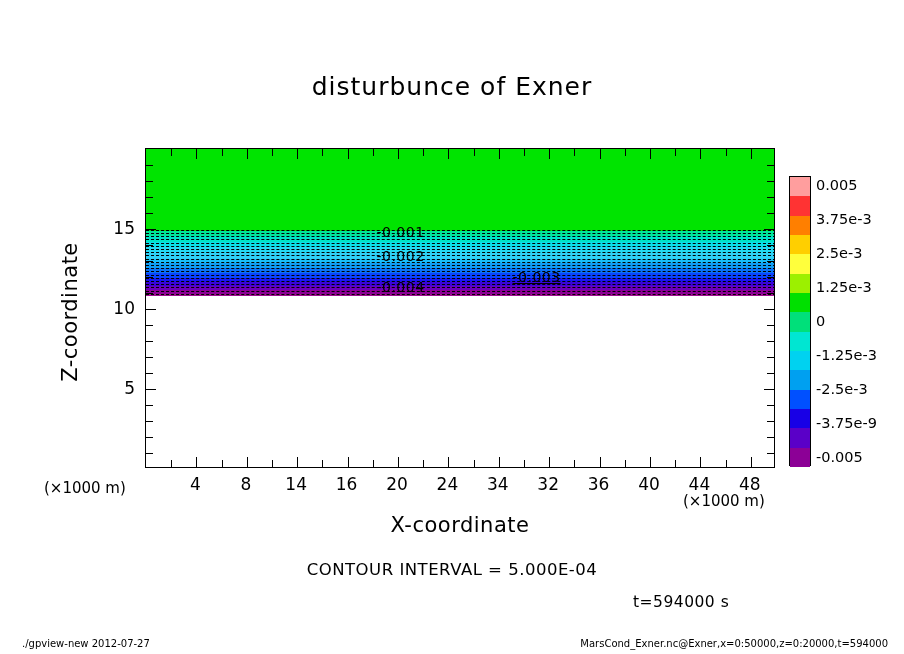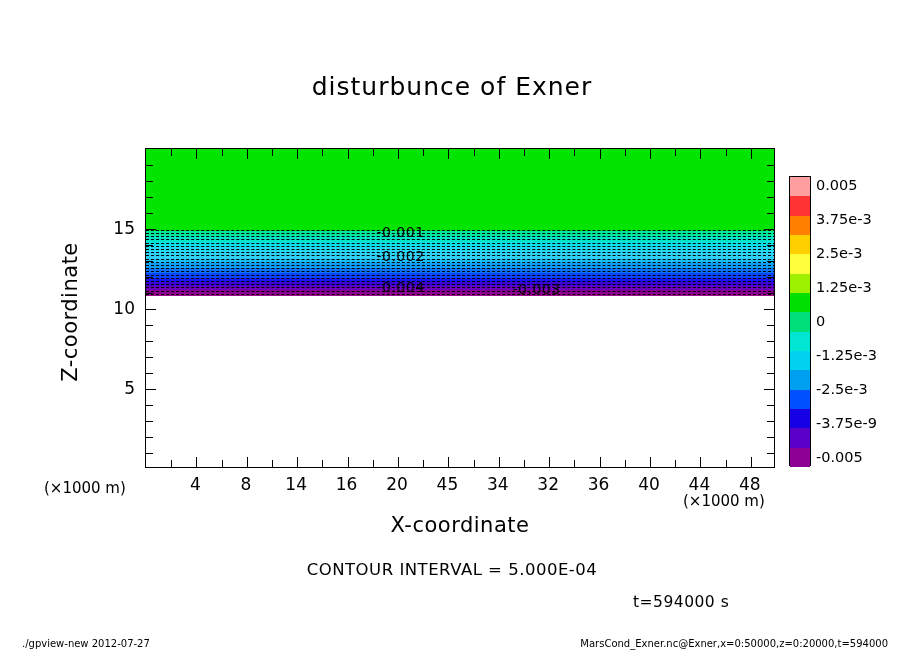--- a/index.html
+++ b/index.html
@@ -273,32 +273,32 @@
       <div class="tick-y" style="top: 48px;"></div>
       <div class="tick-y" style="top: 48px; right: 0px; left: auto; width: 7px;"></div>
       <div class="tick-y" style="top: 32px;"></div>
       <div class="tick-y" style="top: 32px; right: 0px; left: auto; width: 7px;"></div>
       <div class="tick-y" style="top: 16px;"></div>
       <div class="tick-y" style="top: 16px; right: 0px; left: auto; width: 7px;"></div>
     </div>
   <div id="contour-label-layer">
       <div class="contour-label" style="left: 254.52px; top: 83.2px;">-0.001</div>
       <div class="contour-label" style="left: 254.52px; top: 107.2px;">-0.002</div>
-      <div class="contour-label" style="left: 390.6px; top: 140px;">-0.003</div>
+      <div class="contour-label" style="left: 390.6px; top: 128px; text-decoration: underline;">-0.003</div>
       <div class="contour-label" style="left: 254.52px; top: 137.6px;">-0.004</div>
     </div>
 </div>
 
 <div id="axis-label-layer">
     <div class="xlabel" style="left: 195.4px; top: 474px;">4</div>
     <div class="xlabel" style="left: 245.8px; top: 474px;">8</div>
     <div class="xlabel" style="left: 296.2px; top: 474px;">14</div>
     <div class="xlabel" style="left: 346.6px; top: 474px;">16</div>
     <div class="xlabel" style="left: 397px; top: 474px;">20</div>
-    <div class="xlabel" style="left: 447.4px; top: 474px;">45</div>
+    <div class="xlabel" style="left: 447.4px; top: 474px;">24</div>
     <div class="xlabel" style="left: 497.8px; top: 474px;">34</div>
     <div class="xlabel" style="left: 548.2px; top: 474px;">32</div>
     <div class="xlabel" style="left: 598.6px; top: 474px;">36</div>
     <div class="xlabel" style="left: 649px; top: 474px;">40</div>
     <div class="xlabel" style="left: 699.4px; top: 474px;">44</div>
     <div class="xlabel" style="left: 749.8px; top: 474px;">48</div>
     <div class="ylabel" style="left: 105px; width: 30px; top: 388px;">5</div>
     <div class="ylabel" style="left: 105px; width: 30px; top: 308px;">10</div>
     <div class="ylabel" style="left: 105px; width: 30px; top: 228px;">15</div>
   </div>

